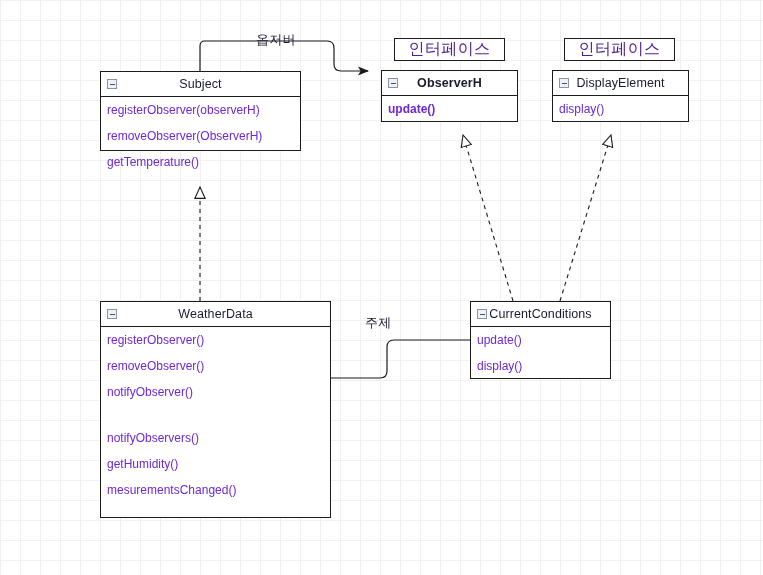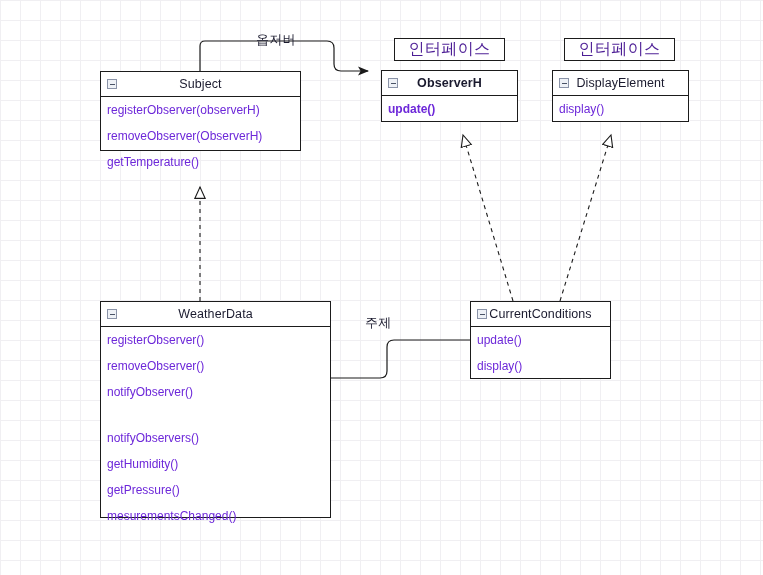--- a/index.html
+++ b/index.html
@@ -189,21 +189,20 @@
       <span class="collapse-icon"></span>
       <span class="uml-title">WeatherData</span>
     </div>
     <div class="uml-body">
       <div class="uml-member">registerObserver()</div>
       <div class="uml-member">removeObserver()</div>
       <div class="uml-member">notifyObserver()</div>
       <div class="uml-member spacer"></div>
       <div class="uml-member">notifyObservers()</div>
       <div class="uml-member">getHumidity()</div>
-      <div class="uml-member">getPressure()</div>
       <div class="uml-member">mesurementsChanged()</div>
     </div>
   </div>
 
   <div class="uml-class" style="left:470px; top:301px; width:141px; height:78px;">
     <div class="uml-header">
       <span class="collapse-icon"></span>
       <span class="uml-title">CurrentConditions</span>
     </div>
     <div class="uml-body">

